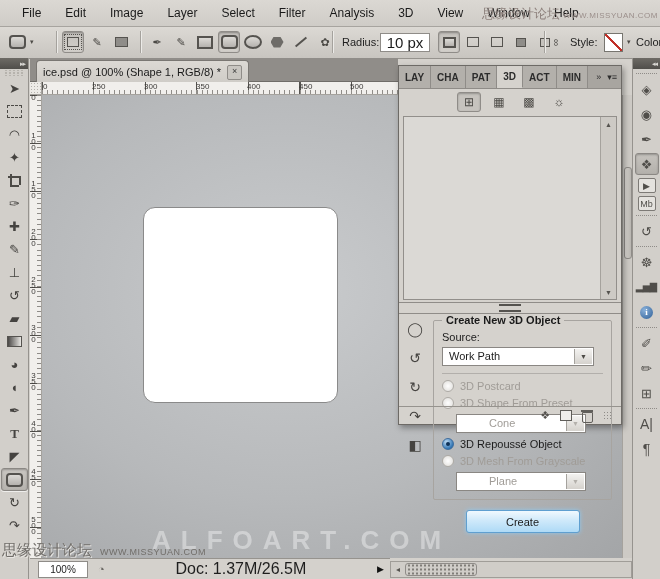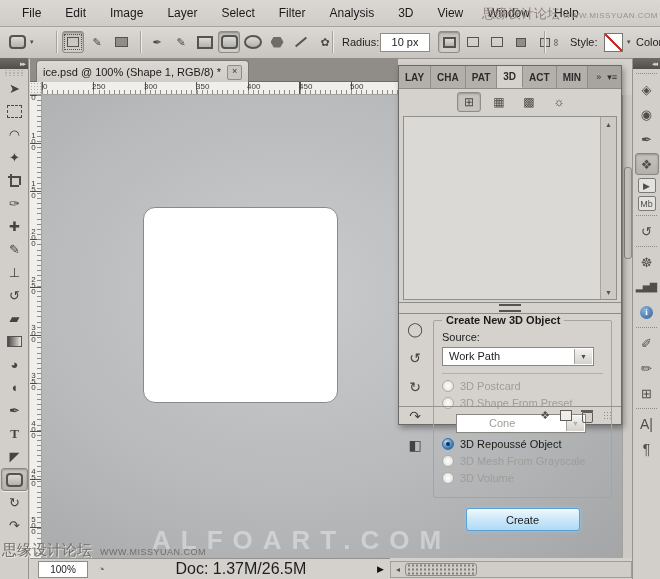--- a/index.html
+++ b/index.html
@@ -32,21 +32,21 @@
   .i-ellipse{width:14px;height:10px;border:2px solid #55534f;border-radius:50%;
              background:linear-gradient(#dcdad6,#b5b2ae);}
   .i-poly{width:13px;height:11px;background:#6e6c68;
           clip-path:polygon(25% 0,75% 0,100% 50%,75% 100%,25% 100%,0 50%);}
   .i-line{width:14px;height:2px;background:#55534f;transform:rotate(-40deg);}
   .i-fill{width:11px;height:8px;background:#8f8d89;border:1px solid #55534f;}
   .i-nodesq{width:10px;height:8px;border:1px solid #55534f;outline:1px dotted #55534f;outline-offset:2px;}
   .i-grad{width:13px;height:9px;border:1px solid #55534f;background:linear-gradient(90deg,#4a4846,#e8e6e2);}
   .dd{font-size:7px;color:#4c4a46;margin-left:2px;}
   #radius-input{width:48px;height:17px;background:#fff;border:1px solid #8f8c88;
-                font-size:11px;text-align:center;line-height:17px;}
+                font-size:15px;text-align:center;line-height:17px;}
   .ob-label{font-size:11px;color:#1e1e1e;}
   #style-swatch{width:17px;height:17px;background:
       linear-gradient(to top right,transparent 45%,#c03028 45%,#c03028 55%,transparent 55%),#fff;
       border:1px solid #77756f;}
   .chain-glyph{display:inline-block;transform:rotate(90deg);font-size:10px;color:#4c4a46;}
 
   
   #toolbar{left:0;top:58px;width:29px;height:521px;background:#d2cfca;border-right:1px solid #96938e;box-sizing:border-box;}
   .bar-cap{height:11px;background:linear-gradient(#6e6b66,#504e4a);color:#d8d6d2;font-size:7px;
            display:flex;align-items:center;justify-content:flex-end;padding-right:3px;letter-spacing:-1px;}
@@ -478,23 +478,23 @@
           <span class="arrow">▼</span>
         </div>
         <div class="radio-row">
           <span class="radio on"></span>
           <span class="radio-label">3D Repoussé Object</span>
         </div>
         <div class="radio-row">
           <span class="radio off"></span>
           <span class="radio-label dis">3D Mesh From Grayscale</span>
         </div>
-        <div class="radio-row">
-          <span class="radio off"></span>
-          <span class="radio-label dis">3D Volume</span>
+        <div class="sel3 disabled sel-indent">
+          <span>Plane</span>
+          <span class="arrow">▼</span>
         </div>
       </fieldset>
       <div id="create-btn">Create</div>
     </div>
 
     <div id="pfooter">
       <span class="pf-ico">❖</span>
       <span class="newdoc"></span>
       <span class="trash"></span>
       <span class="corner-grip"></span>

